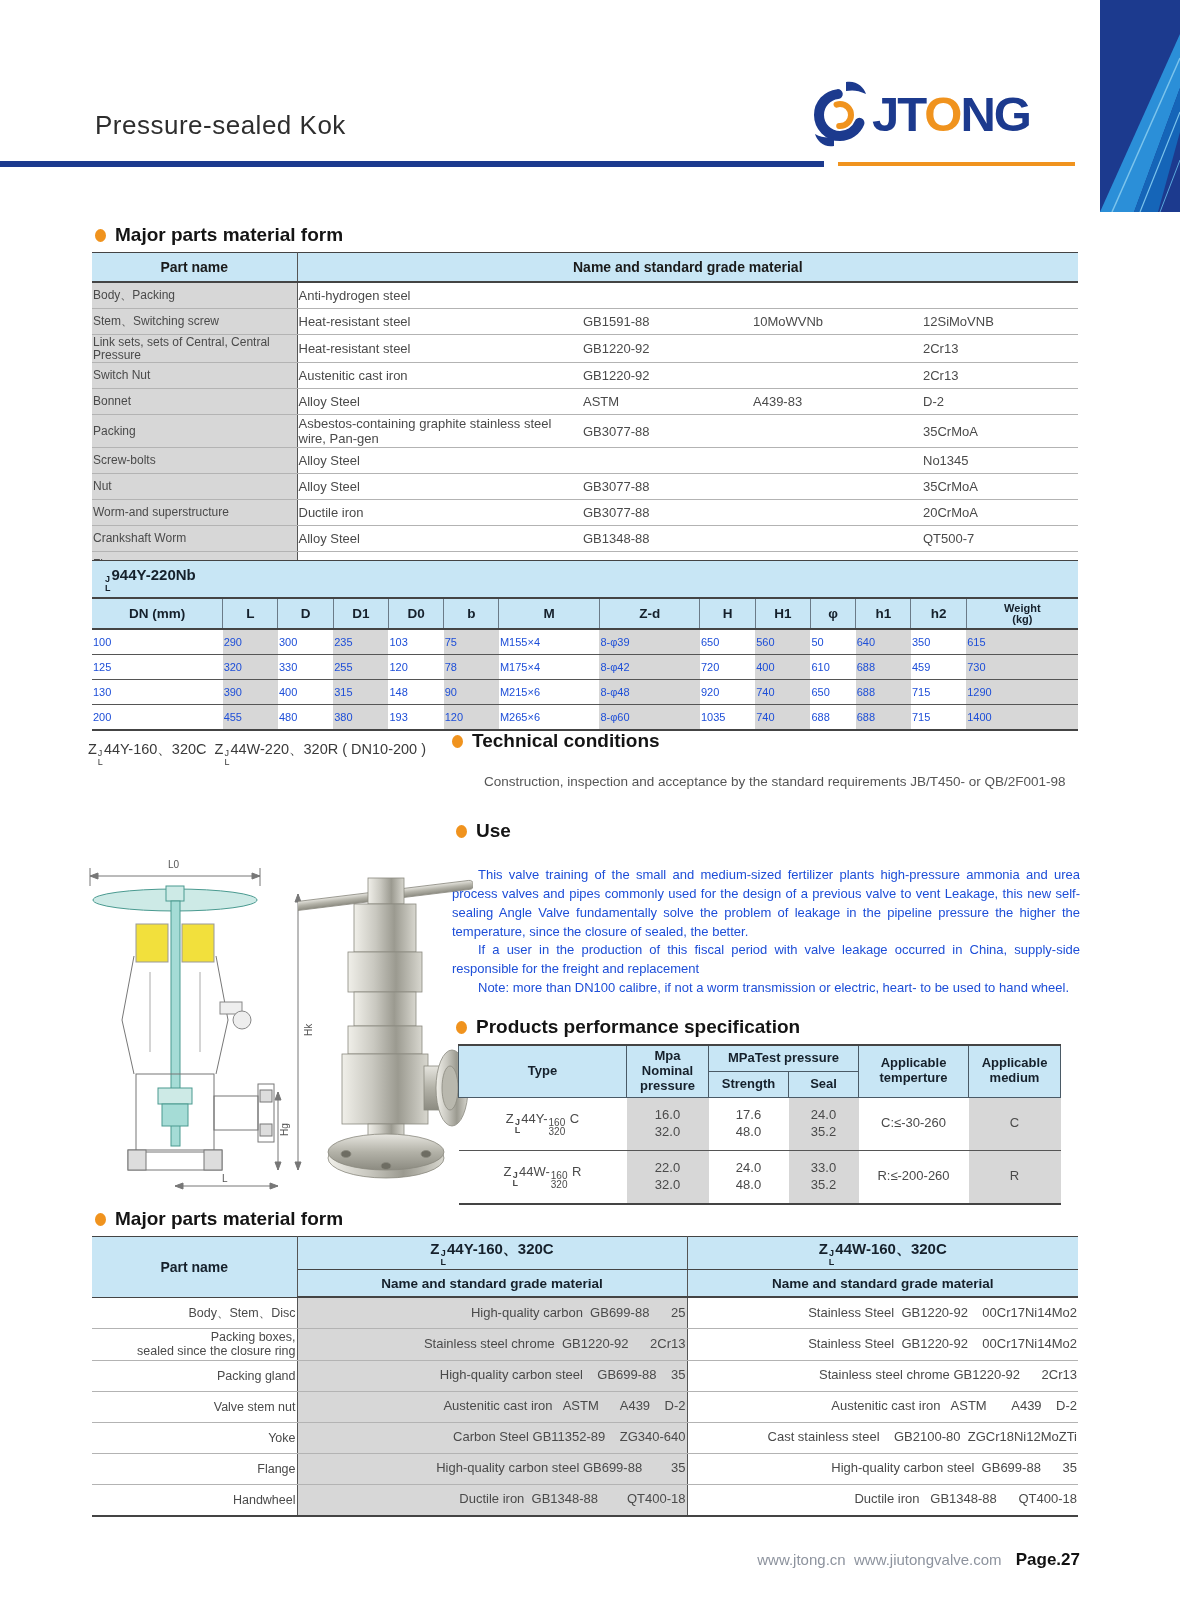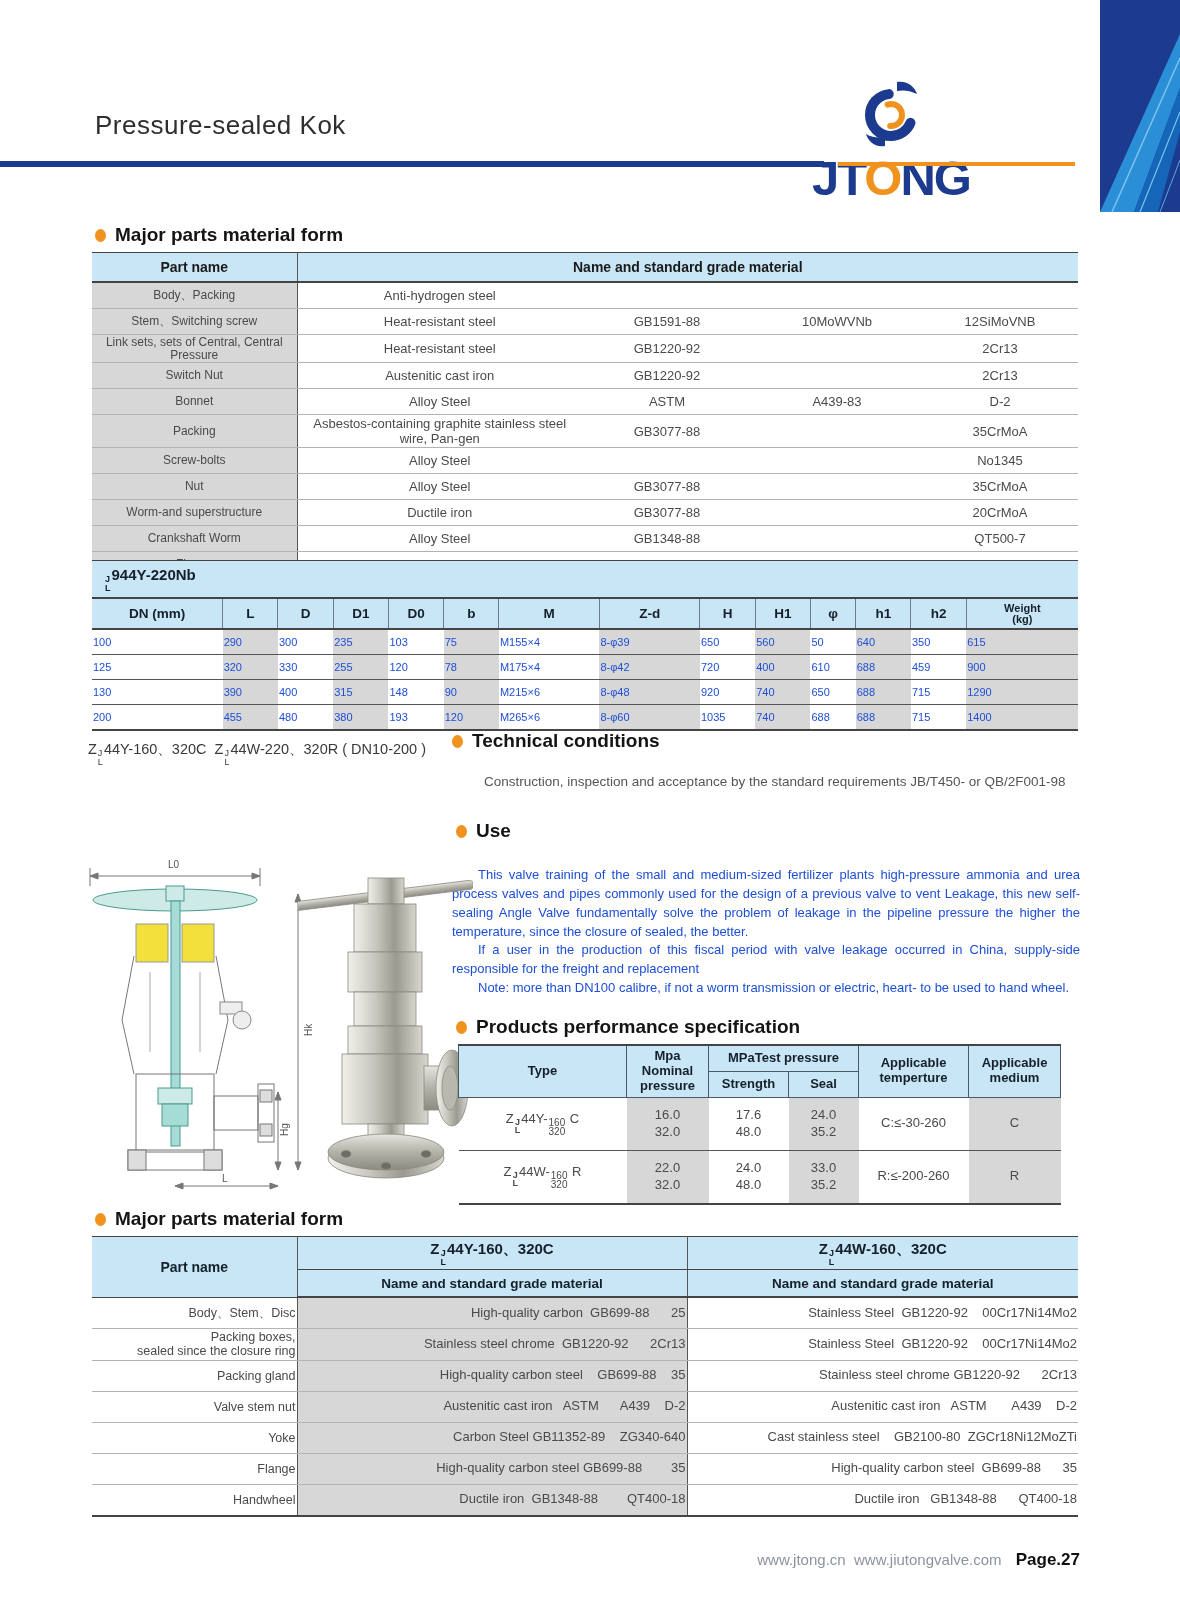--- a/index.html
+++ b/index.html
@@ -2,38 +2,38 @@
 <html><head>
 <meta charset="utf-8">
 <style>
   html,body{margin:0;padding:0;}
   body{
     width:1180px;height:1600px;position:relative;background:#ffffff;
     font-family:"Liberation Sans", sans-serif;color:#333;overflow:hidden;
   }
   
   .corner-graphic{position:absolute;top:0;right:0;width:80px;height:212px;}
-  .logo{position:absolute;left:812px;top:78px;display:flex;align-items:center;gap:4px;flex-direction:column;}
+  .logo{position:absolute;left:812px;top:78px;display:flex;align-items:center;gap:4px;}
   .logo-text{font-size:49px;font-weight:bold;letter-spacing:-2px;color:#1c3a8e;line-height:1;}
   .logo-text .o{color:#f0931e;}
   .page-title{position:absolute;left:95px;top:110px;font-size:26px;color:#2e2e2e;letter-spacing:0.5px;}
   .rule-blue{position:absolute;left:0;top:161px;width:824px;height:6px;background:#1c3a8e;}
   .rule-orange{position:absolute;left:838px;top:162px;width:237px;height:4px;background:#f0931e;}
   
   .sec-h{position:absolute;display:flex;align-items:center;gap:9px;font-weight:bold;font-size:19px;color:#141414;}
   .dot{width:11px;height:13px;border-radius:50%;background:#f0931e;flex:0 0 auto;}
   
   table{border-collapse:collapse;table-layout:fixed;}
   th,td{overflow:hidden;}
   .hdr-blue{background:#c8e6f5;}
   
   .t1{position:absolute;left:92px;top:252px;width:986px;border-top:1.5px solid #444;border-bottom:2px solid #444;}
   .t1 th{height:26px;font-size:14px;color:#1a1a1a;border-bottom:2px solid #444;}
   .t1 th:first-child{border-right:1.5px solid #555;}
-  .t1 td{height:23px;font-size:13px;color:#4a4a4a;text-align:center;border-bottom:1px solid #b3b3b3;}
+  .t1 td{height:23px;font-size:13px;color:#4a4a4a;border-bottom:1px solid #b3b3b3;}
   .t1 td.part{background:#d7d7d7;font-size:12px;border-right:1.5px solid #555;line-height:1.05;}
   
   .t2{position:absolute;left:92px;top:560px;width:986px;border-top:1.5px solid #444;border-bottom:2px solid #444;}
   .t2 .title-row td{background:#c8e6f5;height:34px;font-size:15px;font-weight:bold;color:#15202b;text-align:left;padding-left:12px;border-bottom:2px solid #444;}
   .t2 th{background:#c8e6f5;height:27px;font-size:13.5px;color:#15202b;border-bottom:2px solid #444;border-right:1px solid #6b7b88;}
   .t2 th:last-child{border-right:none;}
   .t2 td{height:22px;font-size:11px;color:#1d4ed8;text-align:left;border-bottom:1.5px solid #555;}
   .t2 tbody td:nth-child(even){background:#d7d7d7;}
   .wt{font-size:11px;line-height:11px;}
   
@@ -288,21 +288,21 @@
         <td>255</td>
         <td>120</td>
         <td>78</td>
         <td>M175×4</td>
         <td>8-φ42</td>
         <td>720</td>
         <td>400</td>
         <td>610</td>
         <td>688</td>
         <td>459</td>
-        <td>900</td>
+        <td>730</td>
       </tr>
 
       <tr>
         <td>130</td>
         <td>390</td>
         <td>400</td>
         <td>315</td>
         <td>148</td>
         <td>90</td>
         <td>M215×6</td>

